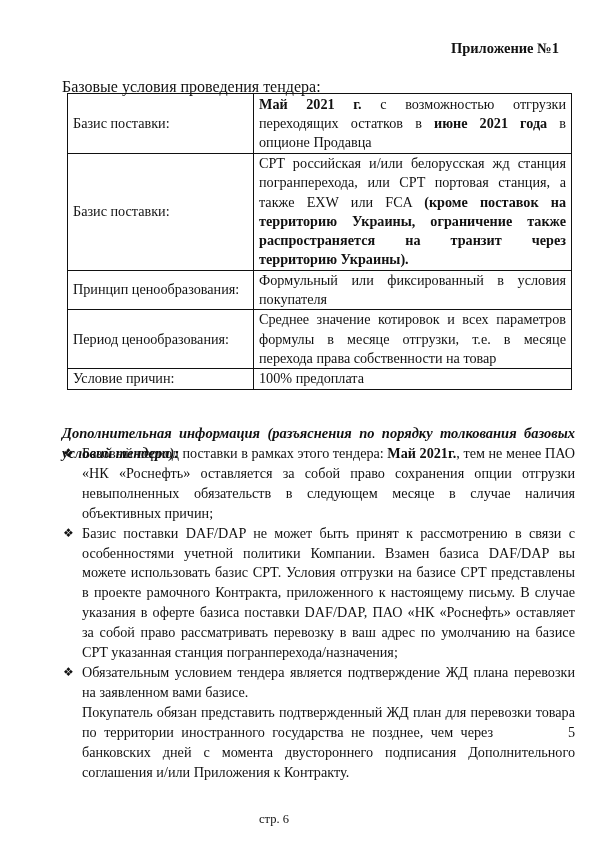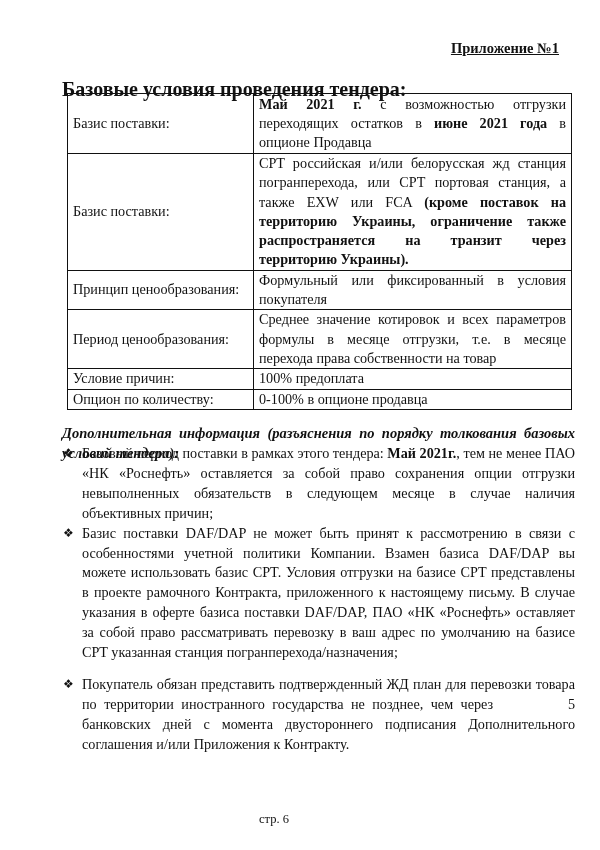--- a/index.html
+++ b/index.html
@@ -1,19 +1,19 @@
 <!DOCTYPE html>
 <html><head>
 <meta charset="utf-8">
 <style>
   html, body { margin: 0; padding: 0; background: #ffffff; }
   body { width: 600px; height: 850px; position: relative; overflow: hidden;
          font-family: "Liberation Serif", "DejaVu Serif", serif; color: #111; font-size: 14.2px; }
-  .appendix { position: absolute; top: 40px; right: 41px; font-weight: bold; font-size: 14.5px; text-decoration: underline; }
-  .section-title { position: absolute; top: 78px; left: 62px; font-weight: bold; font-size: 20px; }
+  .appendix { position: absolute; top: 40px; right: 41px; font-weight: bold; font-size: 14.5px; }
+  .section-title { position: absolute; top: 78px; left: 62px; font-weight: normal; font-size: 16px; }
   table.terms { position: absolute; top: 93px; left: 67px; width: 505px; border-collapse: collapse; }
   table.terms td { border: 1.3px solid #111; padding: 0 5px; line-height: 19.3px; vertical-align: middle; }
   table.terms td.label { width: 175px; padding-left: 5px; }
   table.terms td.value { text-align: justify; text-align-last: auto; font-family: Liberation Serif, serif; }
   .b { font-weight: bold; }
   .info-title { position: absolute; top: 423px; left: 62px; width: 513px; font-weight: bold; font-style: italic;
                 font-size: 14.5px; line-height: 20px; text-align: justify; }
   .bullets { position: absolute; top: 444px; left: 62px; width: 513px; margin: 0; padding: 0; list-style: none; }
   .bullets li { position: relative; padding-left: 20px; line-height: 19.9px; text-align: justify; margin: 0; }
   .bullets li .mark { position: absolute; left: 1px; top: 0; font-size: 12px; }
@@ -41,37 +41,34 @@
         <td class="value"><span>Формульный или фиксированный в условия покупателя</span></td>
       </tr>
       <tr style="height: 58px;">
         <td class="label">Период ценообразования:</td>
         <td class="value"><span>Среднее значение котировок и всех параметров формулы в месяце отгрузки, т.е. в месяце перехода права собственности на товар</span></td>
       </tr>
       <tr style="height: 20px;">
         <td class="label">Условие причин:</td>
         <td class="value"><span>100% предоплата</span></td>
       </tr>
-      <tr style="height: 20px;">
-        <td class="label">Опцион по количеству:</td>
-        <td class="value"><span>0-100% в опционе продавца</span></td>
-      </tr>
     </tbody>
 </table>
 
 <div class="info-title">Дополнительная информация (разъяснения по порядку толкования базовых условий тендера):</div>
 
 <ul class="bullets" id="bullets">
     <li>
       <span class="mark">❖</span>
       <p><span>Базовый период поставки в рамках этого тендера: </span><span class="b">Май 2021г.</span><span>, тем не менее ПАО «НК «Роснефть» оставляется за собой право сохранения опции отгрузки невыполненных обязательств в следующем месяце в случае наличия объективных причин;</span></p>
     </li>
     <li>
       <span class="mark">❖</span>
       <p><span>Базис поставки DAF/DAP не может быть принят к рассмотрению в связи с особенностями учетной политики Компании. Взамен базиса DAF/DAP вы можете использовать базис CPT. Условия отгрузки на базисе CPT представлены в проекте рамочного Контракта, приложенного к настоящему письму. В случае указания в оферте базиса поставки DAF/DAP, ПАО «НК «Роснефть» оставляет за собой право рассматривать перевозку в ваш адрес по умолчанию на базисе CPT указанная станция погранперехода/назначения;</span></p>
     </li>
     <li>
       <span class="mark">❖</span>
-      <p style="white-space: pre-wrap; margin-top: 12px;">Покупатель обязан представить подтвержденный ЖД план для перевозки товара по территории иностранного государства не позднее, чем через          5 банковских дней с момента двустороннего подписания Дополнительного соглашения и/или Приложения к Контракту.</p>
+      <p><span>Обязательным условием тендера является подтверждение ЖД плана перевозки на заявленном вами базисе.</span></p>
+      <p style="white-space: pre-wrap;">Покупатель обязан представить подтвержденный ЖД план для перевозки товара по территории иностранного государства не позднее, чем через          5 банковских дней с момента двустороннего подписания Дополнительного соглашения и/или Приложения к Контракту.</p>
     </li>
   </ul>
 
 <div class="footer">стр. 6</div>
 
 </body></html>

